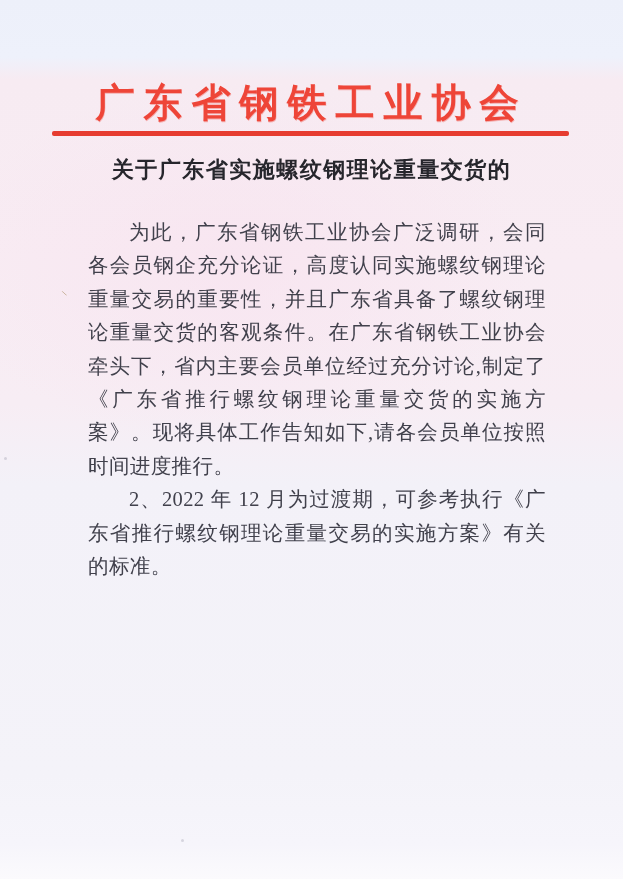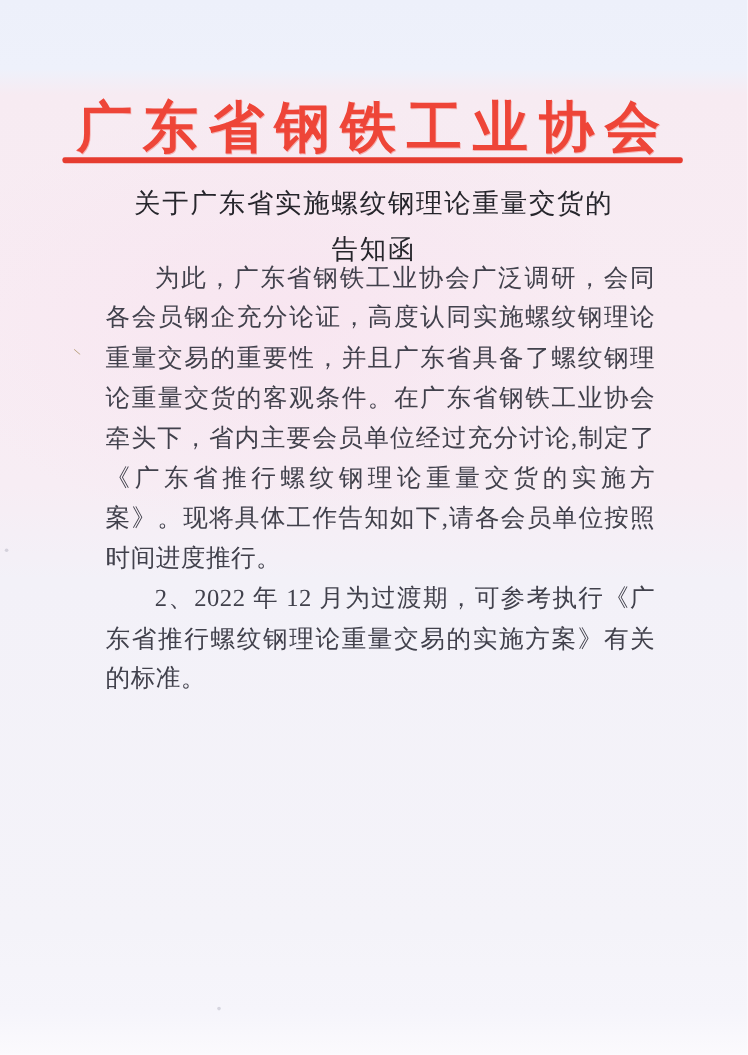--- a/index.html
+++ b/index.html
@@ -28,21 +28,21 @@
         #f6f5fb 96%,
         #fbfafd 100%);
   }
   .org-name {
     position: absolute;
     top: 76px;
     left: 0;
     width: 623px;
     margin: 0;
     text-align: center;
-    font-size: 46px;
+    font-size: 39px;
     font-weight: 700;
     letter-spacing: 9px;
     color: var(--accent_red, #ee4538);
     text-shadow: 0.5px 0.5px 0 rgba(238, 69, 56, 0.35);
     white-space: nowrap;
   }
   .red-rule {
     position: absolute;
     top: 131px;
     left: 52px;
@@ -51,21 +51,21 @@
     border-radius: 2px;
     background: var(--rule_red, #e63c30);
   }
   .doc-title {
     position: absolute;
     top: 151px;
     left: 0;
     width: 623px;
     text-align: center;
     font-size: 22px;
-    font-weight: 400;
+    font-weight: 700;
     letter-spacing: 1.5px;
     line-height: 38px;
     color: var(--title_ink, #26262c);
   }
   .body-block {
     position: absolute;
     top: 216px;
     left: 88px;
     width: 458px;
     font-size: 20.5px;
@@ -106,21 +106,20 @@
 <body>
 
 <div class="page">
 
   <h1 class="org-name">广东省钢铁工业协会</h1>
 
   <div class="red-rule"></div>
 
   <div class="doc-title">
     <div>关于广东省实施螺纹钢理论重量交货的</div>
-    <div>告知函</div>
   </div>
 
   <div class="body-block">
     <p>为此，广东省钢铁工业协会广泛调研，会同各会员钢企充分论证，高度认同实施螺纹钢理论重量交易的重要性，并且广东省具备了螺纹钢理论重量交货的客观条件。在广东省钢铁工业协会牵头下，省内主要会员单位经过充分讨论,制定了《广东省推行螺纹钢理论重量交货的实施方案》。现将具体工作告知如下,请各会员单位按照时间进度推行。</p>
     <p>2、2022 年 12 月为过渡期，可参考执行《广东省推行螺纹钢理论重量交易的实施方案》有关的标准。</p>
   </div>
 
   <div class="scan-artifact"></div>
   <div class="speck s1"></div>
   <div class="speck s2"></div>

